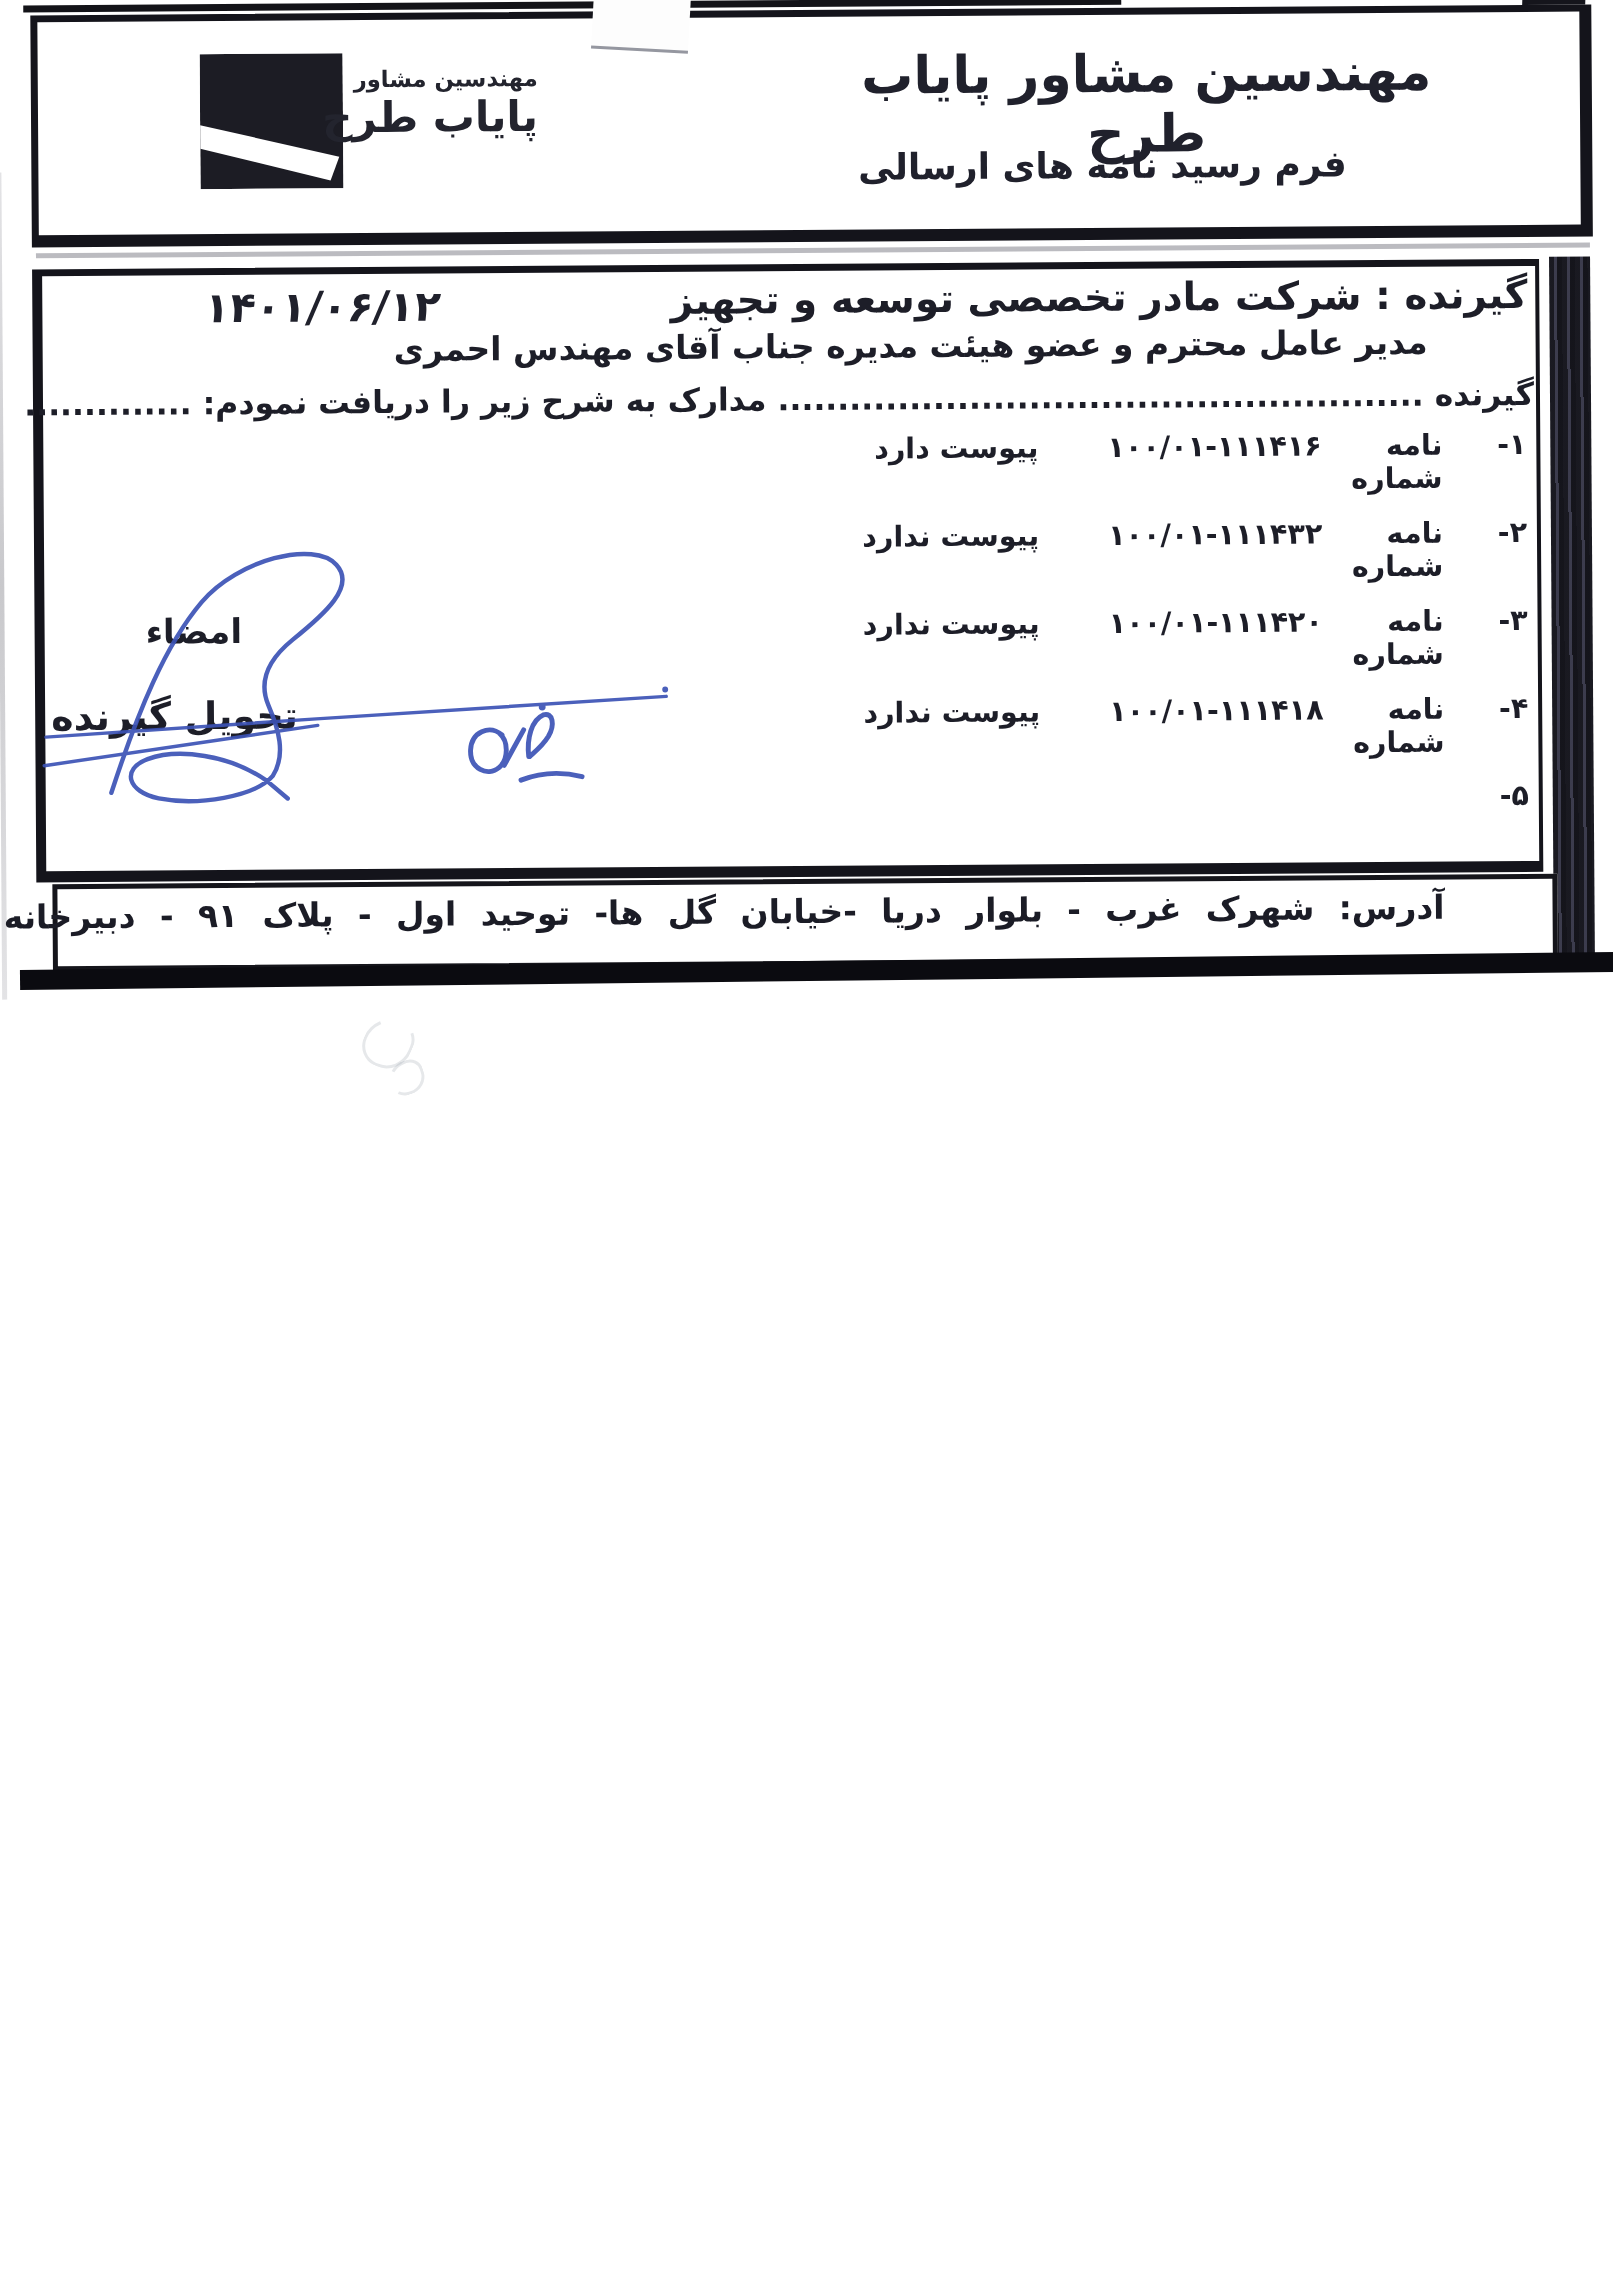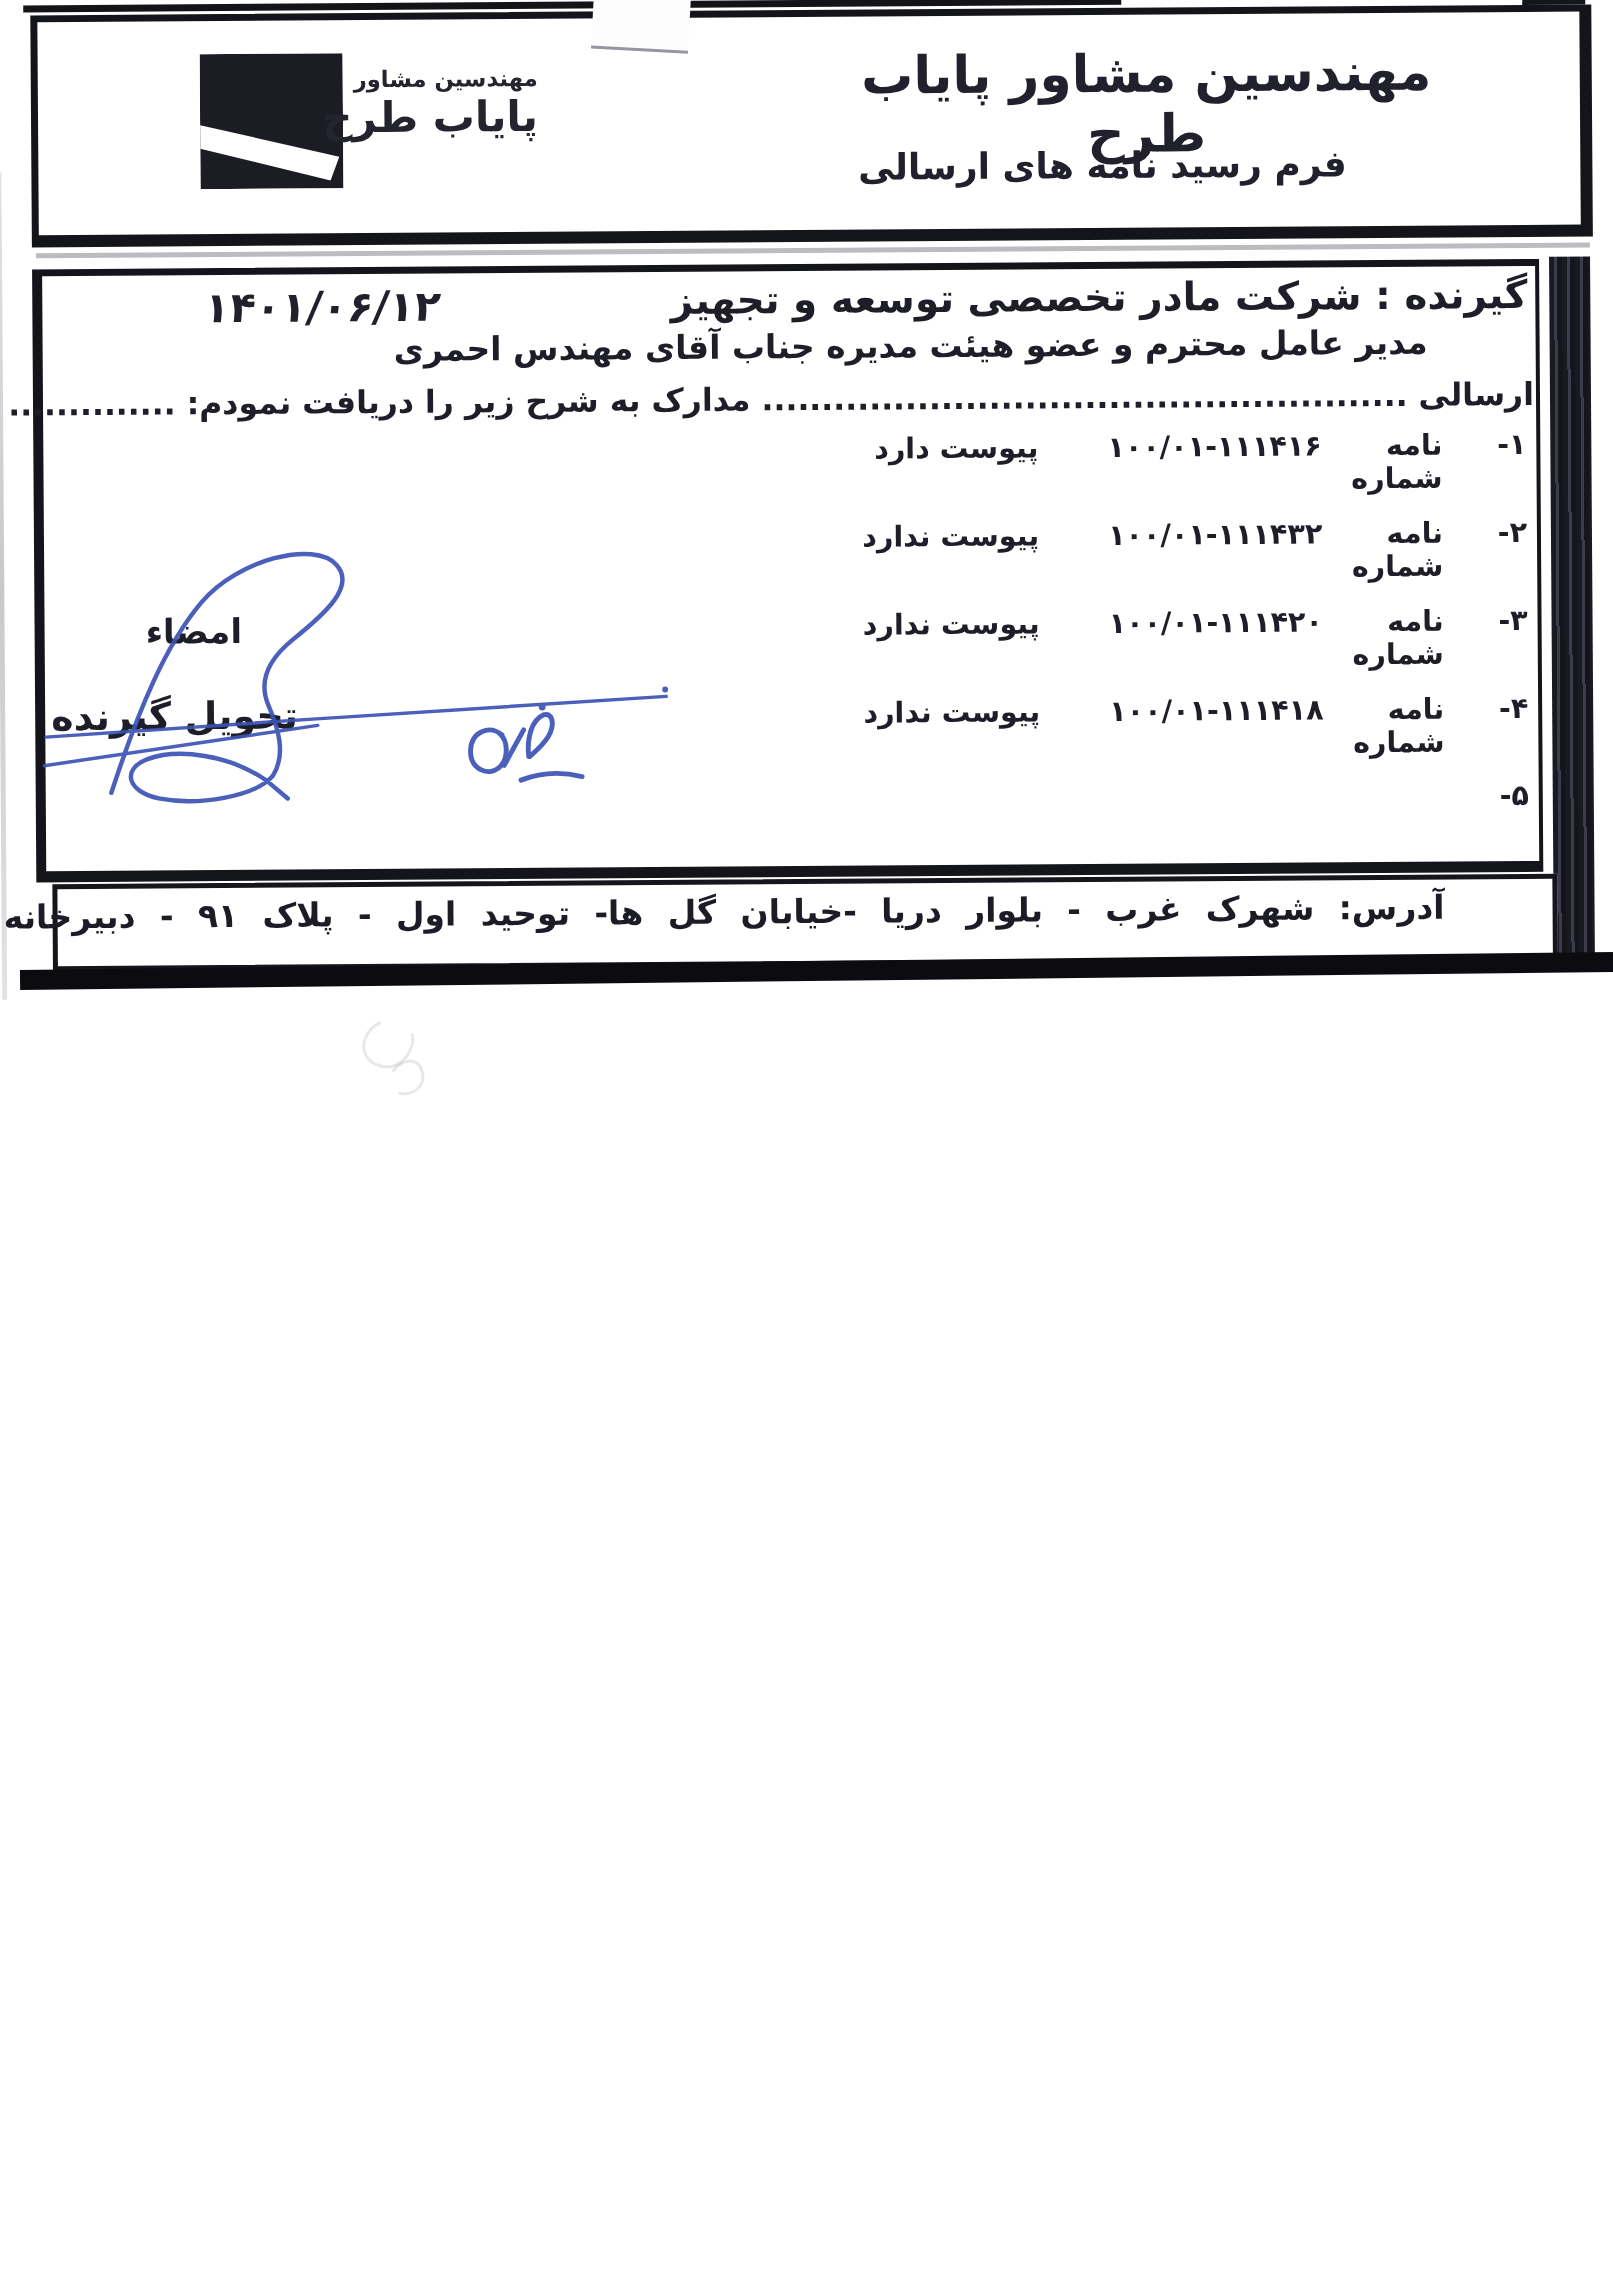--- a/index.html
+++ b/index.html
@@ -85,21 +85,21 @@
     <div class="doc-title">مهندسین مشاور پایاب طرح</div>
     <div class="doc-subtitle">فرم رسید نامه های ارسالی</div>
   </div>
   <div class="artifact-tab"></div>
   <div class="fuzz-header"></div>
 
   <div class="main-box">
     <div class="recipient">گیرنده : شرکت مادر تخصصی توسعه و تجهیز</div>
     <div class="manager">مدیر عامل محترم و عضو هیئت مدیره جناب آقای مهندس احمری</div>
     <div class="undersigned">
-      <span>ارسالی</span>
+      <span>گیرنده</span>
       <span class="dots">......................................................</span>
       <span>مدارک به شرح زیر را دریافت نمودم:</span>
       <span class="dots">..............</span>
     </div>
 
     <div class="items">
       <div class="item-row">
         <span class="idx">۱-</span>
         <span class="letter">
           <span>نامه شماره</span>

